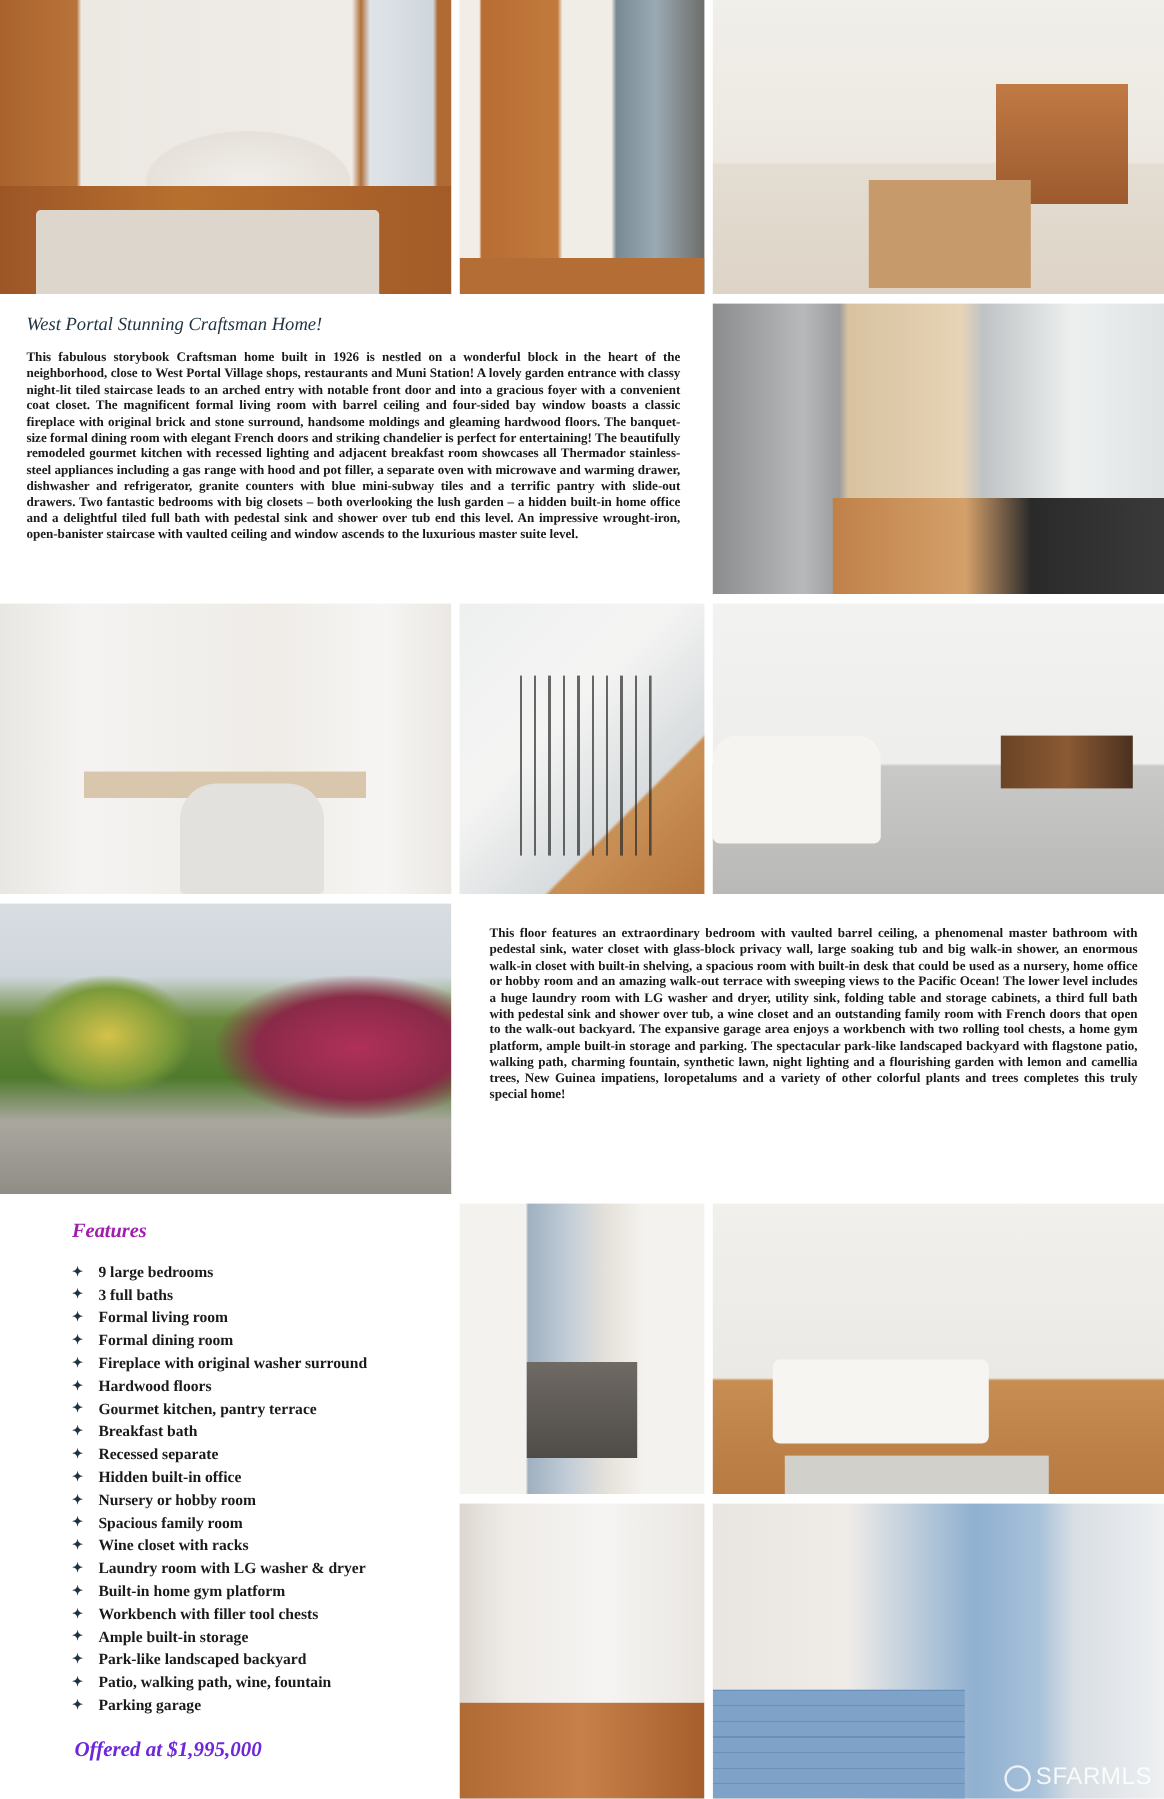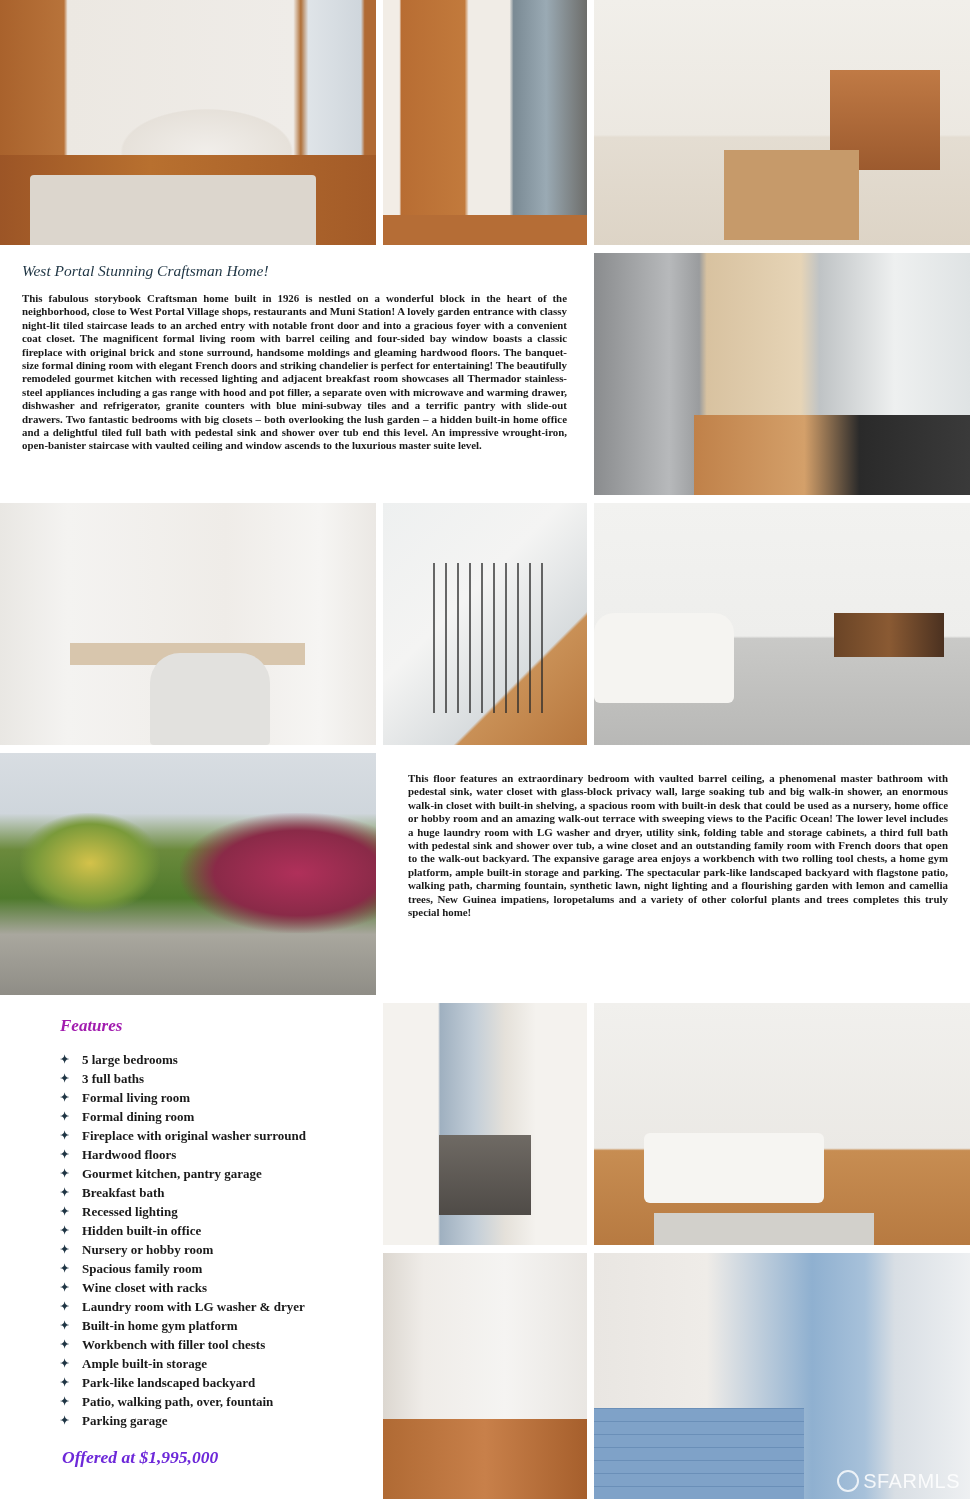--- a/index.html
+++ b/index.html
@@ -61,21 +61,21 @@
 
   .p-closet { left:383px; top:1253px; width:204px; height:246px;
     background: linear-gradient(90deg, #dcd7d0 0, #efece8 20%, #f5f4f2 60%, #e9e6e2 100%); }
   .p-closet::after { content:""; position:absolute; left:0; right:0; bottom:0; height:80px; background:linear-gradient(90deg,#b06a34,#c8804a 50%,#a65f2c); }
 
   .p-bath { left:594px; top:1253px; width:376px; height:246px;
     background: linear-gradient(90deg, #e9e6e2 0, #efece8 30%, #8fb0d0 58%, #a7c1da 72%, #d8dee4 80%, #eef0f2 100%); }
   .p-bath::after { content:""; position:absolute; left:0; top:155px; width:210px; height:91px; background:repeating-linear-gradient(0deg,#7fa2c8 0,#7fa2c8 12px,#6a8fb8 12px,#6a8fb8 13px); }
 
   .watermark { position:absolute; right:10px; bottom:6px; font-family:"Liberation Sans","DejaVu Sans",sans-serif;
-    font-size:20px; color:rgba(255,255,255,0.85); letter-spacing:0.5px; z-index:5; display:flex; gap:4px; }
+    font-size:20px; color:rgba(255,255,255,0.85); letter-spacing:0.5px; z-index:5; display:flex; align-items:center; gap:4px; }
   .watermark .logo { width:22px; height:22px; border-radius:50%; border:2px solid rgba(255,255,255,0.8); box-sizing:border-box; }
 
   
   .title1 { position:absolute; left:22px; top:262px; font-size:15.5px; font-style:italic; font-weight:normal; color:#1e3443; }
   .body1 { position:absolute; left:22px; top:292px; width:545px; font-size:10.9px; line-height:13.4px; text-align:justify; font-weight:bold; color:#1a1a1a; }
   .body2 { position:absolute; left:408px; top:772px; width:540px; font-size:10.9px; line-height:13.4px; text-align:justify; font-weight:bold; color:#1a1a1a; }
 
   .features-title { position:absolute; left:60px; top:1016px; font-size:17px; font-style:italic; font-weight:bold; color:#a21caf; }
   .features { position:absolute; left:60px; top:1050px; margin:0; padding:0; list-style:none; }
   .features li { height:19px; display:flex; align-items:center; font-size:13px; font-weight:bold; color:#1a1a1a; }
@@ -99,21 +99,21 @@
 <div class="photo p-bath"></div>
 
 <div class="title1">West Portal Stunning Craftsman Home!</div>
 <div class="body1">This fabulous storybook Craftsman home built in 1926 is nestled on a wonderful block in the heart of the neighborhood, close to West Portal Village shops, restaurants and Muni Station!  A lovely garden entrance with classy night-lit tiled staircase leads to an arched entry with notable front door and into a gracious foyer with a convenient coat closet.  The magnificent formal living room with barrel ceiling and four-sided bay window boasts a classic fireplace with original brick and stone surround, handsome moldings and gleaming hardwood floors.  The banquet-size formal dining room with elegant French doors and striking chandelier is perfect for entertaining!  The beautifully remodeled gourmet kitchen with recessed lighting and adjacent breakfast room showcases all Thermador stainless-steel appliances including a gas range with hood and pot filler, a separate oven with microwave and warming drawer, dishwasher and refrigerator, granite counters with blue mini-subway tiles and a terrific pantry with slide-out drawers.  Two fantastic bedrooms with big closets – both overlooking the lush garden – a hidden built-in home office and a delightful tiled full bath with pedestal sink and shower over tub end this level.  An impressive wrought-iron, open-banister staircase with vaulted ceiling and window ascends to the luxurious master suite level.</div>
 <div class="body2">This floor features an extraordinary bedroom with vaulted barrel ceiling, a phenomenal master bathroom with pedestal sink, water closet with glass-block privacy wall, large soaking tub and big walk-in shower, an enormous walk-in closet with built-in shelving, a spacious room with built-in desk that could be used as a nursery, home office or hobby room and an amazing walk-out terrace with sweeping views to the Pacific Ocean!  The lower level includes a huge laundry room with LG washer and dryer, utility sink, folding table and storage cabinets, a third full bath with pedestal sink and shower over tub, a wine closet and an outstanding family room with French doors that open to the walk-out backyard.  The expansive garage area enjoys a workbench with two rolling tool chests, a home gym platform, ample built-in storage and parking.  The spectacular park-like landscaped backyard with flagstone patio, walking path, charming fountain, synthetic lawn, night lighting and a flourishing garden with lemon and camellia trees, New Guinea impatiens, loropetalums and a variety of other colorful plants and trees completes this truly special home!</div>
 
 <div class="features-title">Features</div>
 <ul class="features">
   <li>
       <span class="bullet">✦</span>
-      <span>5 large bedrooms</span>
+      <span>9 large bedrooms</span>
     </li>
   <li>
       <span class="bullet">✦</span>
       <span>3 full baths</span>
     </li>
   <li>
       <span class="bullet">✦</span>
       <span>Formal living room</span>
     </li>
   <li>
@@ -123,29 +123,29 @@
   <li>
       <span class="bullet">✦</span>
       <span>Fireplace with original washer surround</span>
     </li>
   <li>
       <span class="bullet">✦</span>
       <span>Hardwood floors</span>
     </li>
   <li>
       <span class="bullet">✦</span>
-      <span>Gourmet kitchen, pantry garage</span>
+      <span>Gourmet kitchen, pantry terrace</span>
     </li>
   <li>
       <span class="bullet">✦</span>
       <span>Breakfast bath</span>
     </li>
   <li>
       <span class="bullet">✦</span>
-      <span>Recessed lighting</span>
+      <span>Recessed separate</span>
     </li>
   <li>
       <span class="bullet">✦</span>
       <span>Hidden built-in office</span>
     </li>
   <li>
       <span class="bullet">✦</span>
       <span>Nursery or hobby room</span>
     </li>
   <li>
@@ -171,21 +171,21 @@
   <li>
       <span class="bullet">✦</span>
       <span>Ample built-in storage</span>
     </li>
   <li>
       <span class="bullet">✦</span>
       <span>Park-like landscaped backyard</span>
     </li>
   <li>
       <span class="bullet">✦</span>
-      <span>Patio, walking path, over, fountain</span>
+      <span>Patio, walking path, wine, fountain</span>
     </li>
   <li>
       <span class="bullet">✦</span>
       <span>Parking garage</span>
     </li>
 </ul>
 
 <div class="price">Offered at $1,995,000</div>
 
 <div class="watermark">

